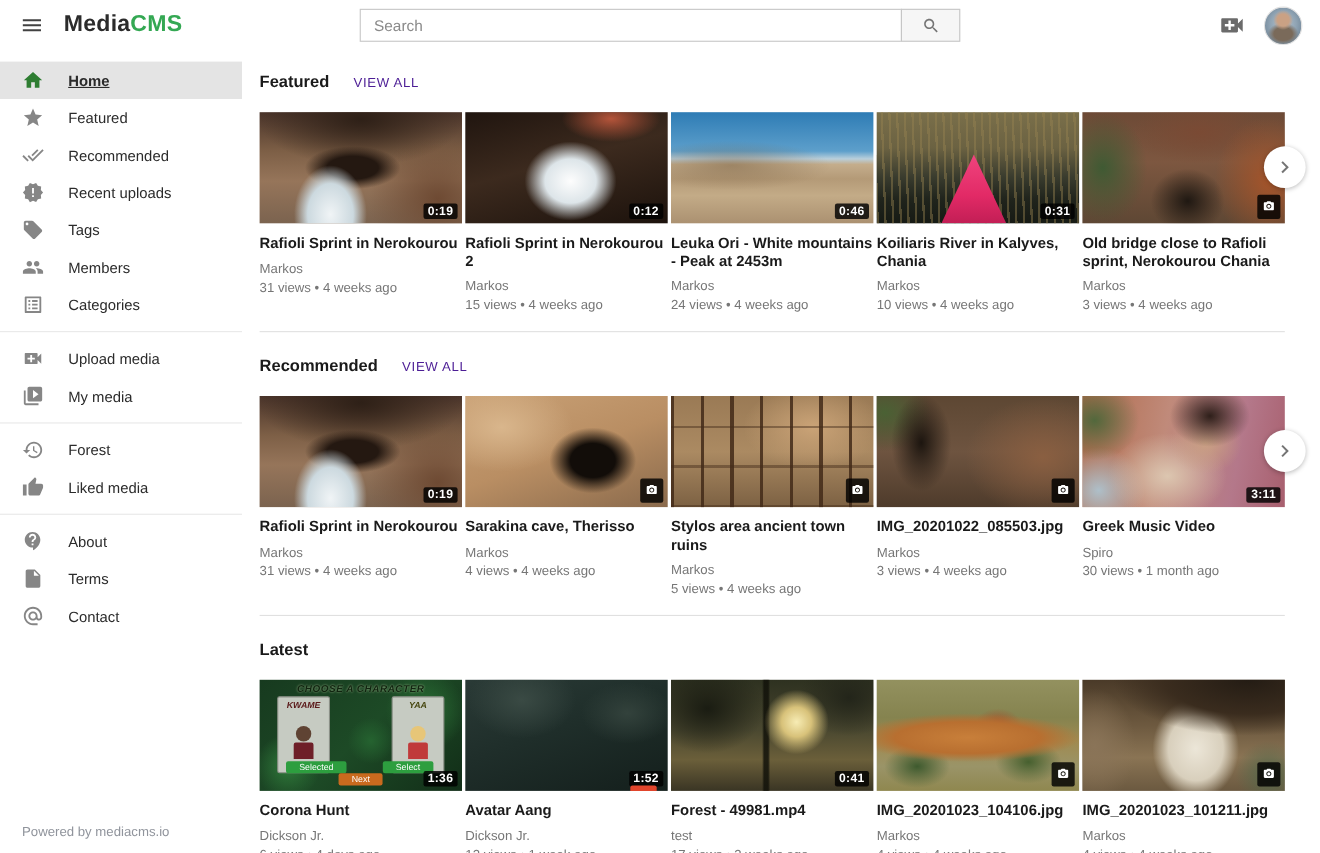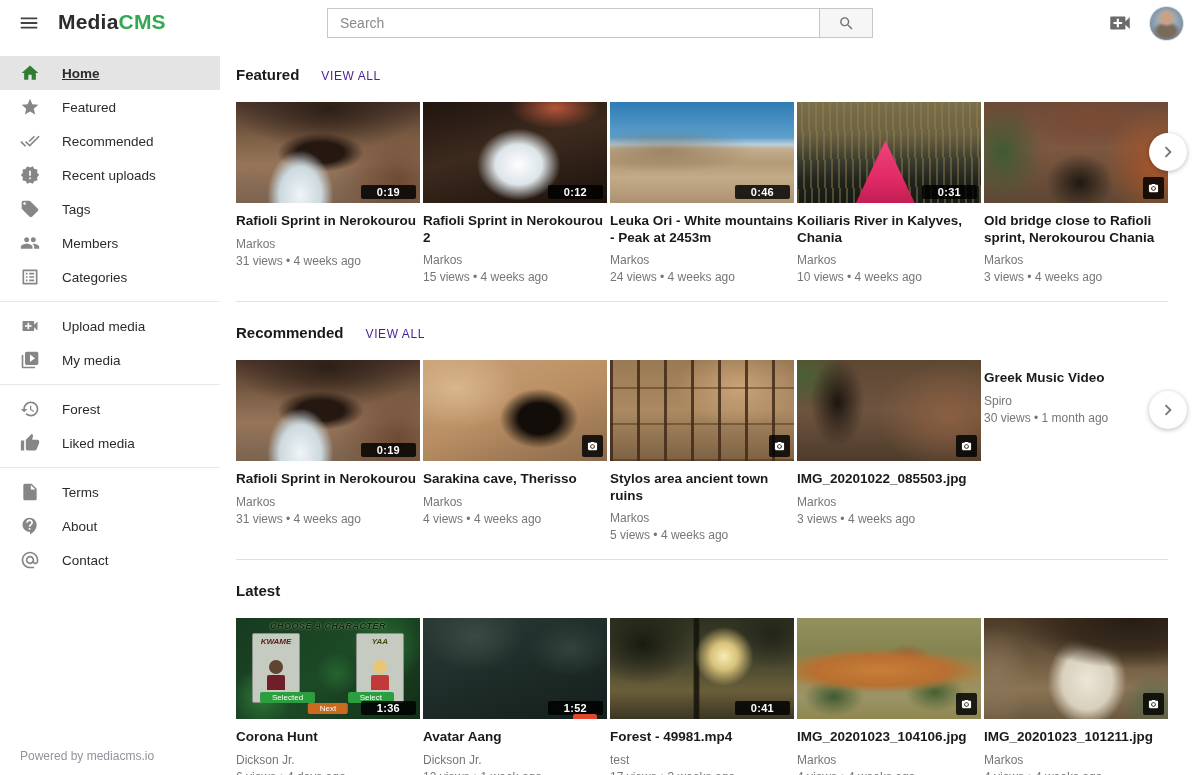--- a/index.html
+++ b/index.html
@@ -47,21 +47,21 @@
   .sec-title { font-size:15px; font-weight:700; color:#1a1a1a; }
   .viewall { margin-left:22px; font-size:12px; color:#4c1d95; letter-spacing:.6px; cursor:pointer; text-decoration:none; }
   .row { display:grid; grid-template-columns:repeat(5,1fr); gap:3px; position:relative; }
   .next-btn { position:absolute; right:-19px; top:50px; transform:translateY(-50%); width:38px; height:38px; border-radius:50%; background:#fff; border:none; box-shadow:0 1px 5px rgba(0,0,0,.28); cursor:pointer; display:flex; align-items:center; justify-content:center; color:#757575; z-index:3; }
   .next-btn svg { width:22px; height:22px; }
   .sec-divider { border-bottom:1px solid #e0e0e0; margin-top:17px; margin-bottom:0; }
   .section + .section { padding-top:22px; }
 
   .card { cursor:pointer; }
   .thumb { width:100%; height:101px; position:relative; background:#888; }
-  .dur { position:absolute; right:4px; bottom:4px; background:rgba(0,0,0,.82); color:#fff; font-size:11px; font-weight:700; padding:1px 16px; border-radius:2px; letter-spacing:.3px; }
+  .dur { position:absolute; right:4px; bottom:4px; background:rgba(0,0,0,.82); color:#fff; font-size:11px; font-weight:700; padding:1px 4px; border-radius:2px; letter-spacing:.3px; }
   .pbadge { position:absolute; right:4px; bottom:4px; background:rgba(0,0,0,.82); color:#fff; padding:3px 5px 1px; border-radius:2px; }
   .pbadge svg { width:11px; height:11px; }
   .c-title { margin-top:10px; font-size:13.5px; font-weight:700; line-height:16.5px; color:#1a1a1a; max-height:34px; overflow:hidden; }
   .c-author { margin-top:7px; font-size:12px; color:#767676; }
   .c-meta { margin-top:3px; font-size:12px; color:#767676; }
 
   
   .t-rafioli { background:
       radial-gradient(ellipse 46px 62px at 35% 92%, #f0f4f6 0%, #ccd9df 45%, rgba(205,217,222,0) 72%),
       radial-gradient(ellipse 58px 26px at 46% 50%, #241811 0%, #241811 40%, rgba(36,24,17,0) 75%),
@@ -269,32 +269,32 @@
         <svg viewBox="0 0 24 24" fill="currentColor">
           <path d="M1 21h4V9H1v12zm22-11c0-1.1-.9-2-2-2h-6.31l.95-4.57.03-.32c0-.41-.17-.79-.44-1.06L14.17 1 7.59 7.59C7.22 7.95 7 8.45 7 9v10c0 1.1.9 2 2 2h9c.83 0 1.54-.5 1.84-1.22l3.02-7.05c.09-.23.14-.47.14-.73v-2z"></path>
         </svg>
       </span>
     <span class="s-label">Liked media</span>
   </div>
   <div class="s-divider"></div>
   <div class="s-item">
     <span class="s-icon">
         <svg viewBox="0 0 24 24" fill="currentColor">
+          <path d="M11.5 2C6.81 2 3 5.81 3 10.5S6.81 19 11.5 19h.5v3c4.86-2.34 8-7 8-11.5C20 5.81 16.19 2 11.5 2zm1 14.5h-2v-2h2v2zm0-3.5h-2c0-3.25 3-3 3-5 0-1.1-.9-2-2-2s-2 .9-2 2h-2c0-2.21 1.79-4 4-4s4 1.79 4 4c0 2.5-3 2.75-3 5z"></path>
+        </svg>
+      </span>
+    <span class="s-label">About</span>
+  </div>
+  <div class="s-item">
+    <span class="s-icon">
+        <svg viewBox="0 0 24 24" fill="currentColor">
           <path d="M14 2H6c-1.1 0-1.99.9-1.99 2L4 20c0 1.1.89 2 1.99 2H18c1.1 0 2-.9 2-2V8l-6-6zm-1 7V3.5L18.5 9H13z"></path>
         </svg>
       </span>
     <span class="s-label">Terms</span>
-  </div>
-  <div class="s-item">
-    <span class="s-icon">
-        <svg viewBox="0 0 24 24" fill="currentColor">
-          <path d="M11.5 2C6.81 2 3 5.81 3 10.5S6.81 19 11.5 19h.5v3c4.86-2.34 8-7 8-11.5C20 5.81 16.19 2 11.5 2zm1 14.5h-2v-2h2v2zm0-3.5h-2c0-3.25 3-3 3-5 0-1.1-.9-2-2-2s-2 .9-2 2h-2c0-2.21 1.79-4 4-4s4 1.79 4 4c0 2.5-3 2.75-3 5z"></path>
-        </svg>
-      </span>
-    <span class="s-label">About</span>
   </div>
   <div class="s-item">
     <span class="s-icon">
         <svg viewBox="0 0 24 24" fill="currentColor">
           <path d="M12 2C6.48 2 2 6.48 2 12s4.48 10 10 10h5v-2h-5c-4.34 0-8-3.66-8-8s3.66-8 8-8 8 3.66 8 8v1.43c0 .79-.71 1.57-1.5 1.57s-1.5-.78-1.5-1.57V12c0-2.76-2.24-5-5-5s-5 2.24-5 5 2.24 5 5 5c1.38 0 2.64-.56 3.54-1.47.65.89 1.77 1.47 2.96 1.47 1.97 0 3.5-1.6 3.5-3.57V12c0-5.52-4.48-10-10-10zm0 13c-1.66 0-3-1.34-3-3s1.34-3 3-3 3 1.34 3 3-1.34 3-3 3z"></path>
         </svg>
       </span>
     <span class="s-label">Contact</span>
   </div>
   <div class="sidebar-footer">Powered by mediacms.io</div>
@@ -397,20 +397,23 @@
         <div class="thumb t-img1022">
           <span class="pbadge"><svg viewBox="0 0 24 24" fill="currentColor">
                 <path d="M12 15.2a3.2 3.2 0 1 0 0-6.4 3.2 3.2 0 0 0 0 6.4zM9 2L7.17 4H4c-1.1 0-2 .9-2 2v12c0 1.1.9 2 2 2h16c1.1 0 2-.9 2-2V6c0-1.1-.9-2-2-2h-3.17L15 2H9zm3 15c-2.76 0-5-2.24-5-5s2.24-5 5-5 5 2.24 5 5-2.24 5-5 5z"></path>
               </svg></span>
         </div>
         <div class="c-title">IMG_20201022_085503.jpg</div>
         <div class="c-author">Markos</div>
         <div class="c-meta">3 views • 4 weeks ago</div>
       </div>
       <div class="card">
+        <div class="thumb t-greek">
+            <span class="dur">3:11</span>
+          </div>
         <div class="c-title">Greek Music Video</div>
         <div class="c-author">Spiro</div>
         <div class="c-meta">30 views • 1 month ago</div>
       </div>
       <button class="next-btn" aria-label="next">
         <svg viewBox="0 0 24 24" fill="currentColor">
             <path d="M10 6L8.59 7.41 13.17 12l-4.58 4.59L10 18l6-6z"></path>
           </svg>
       </button>
     </div>

